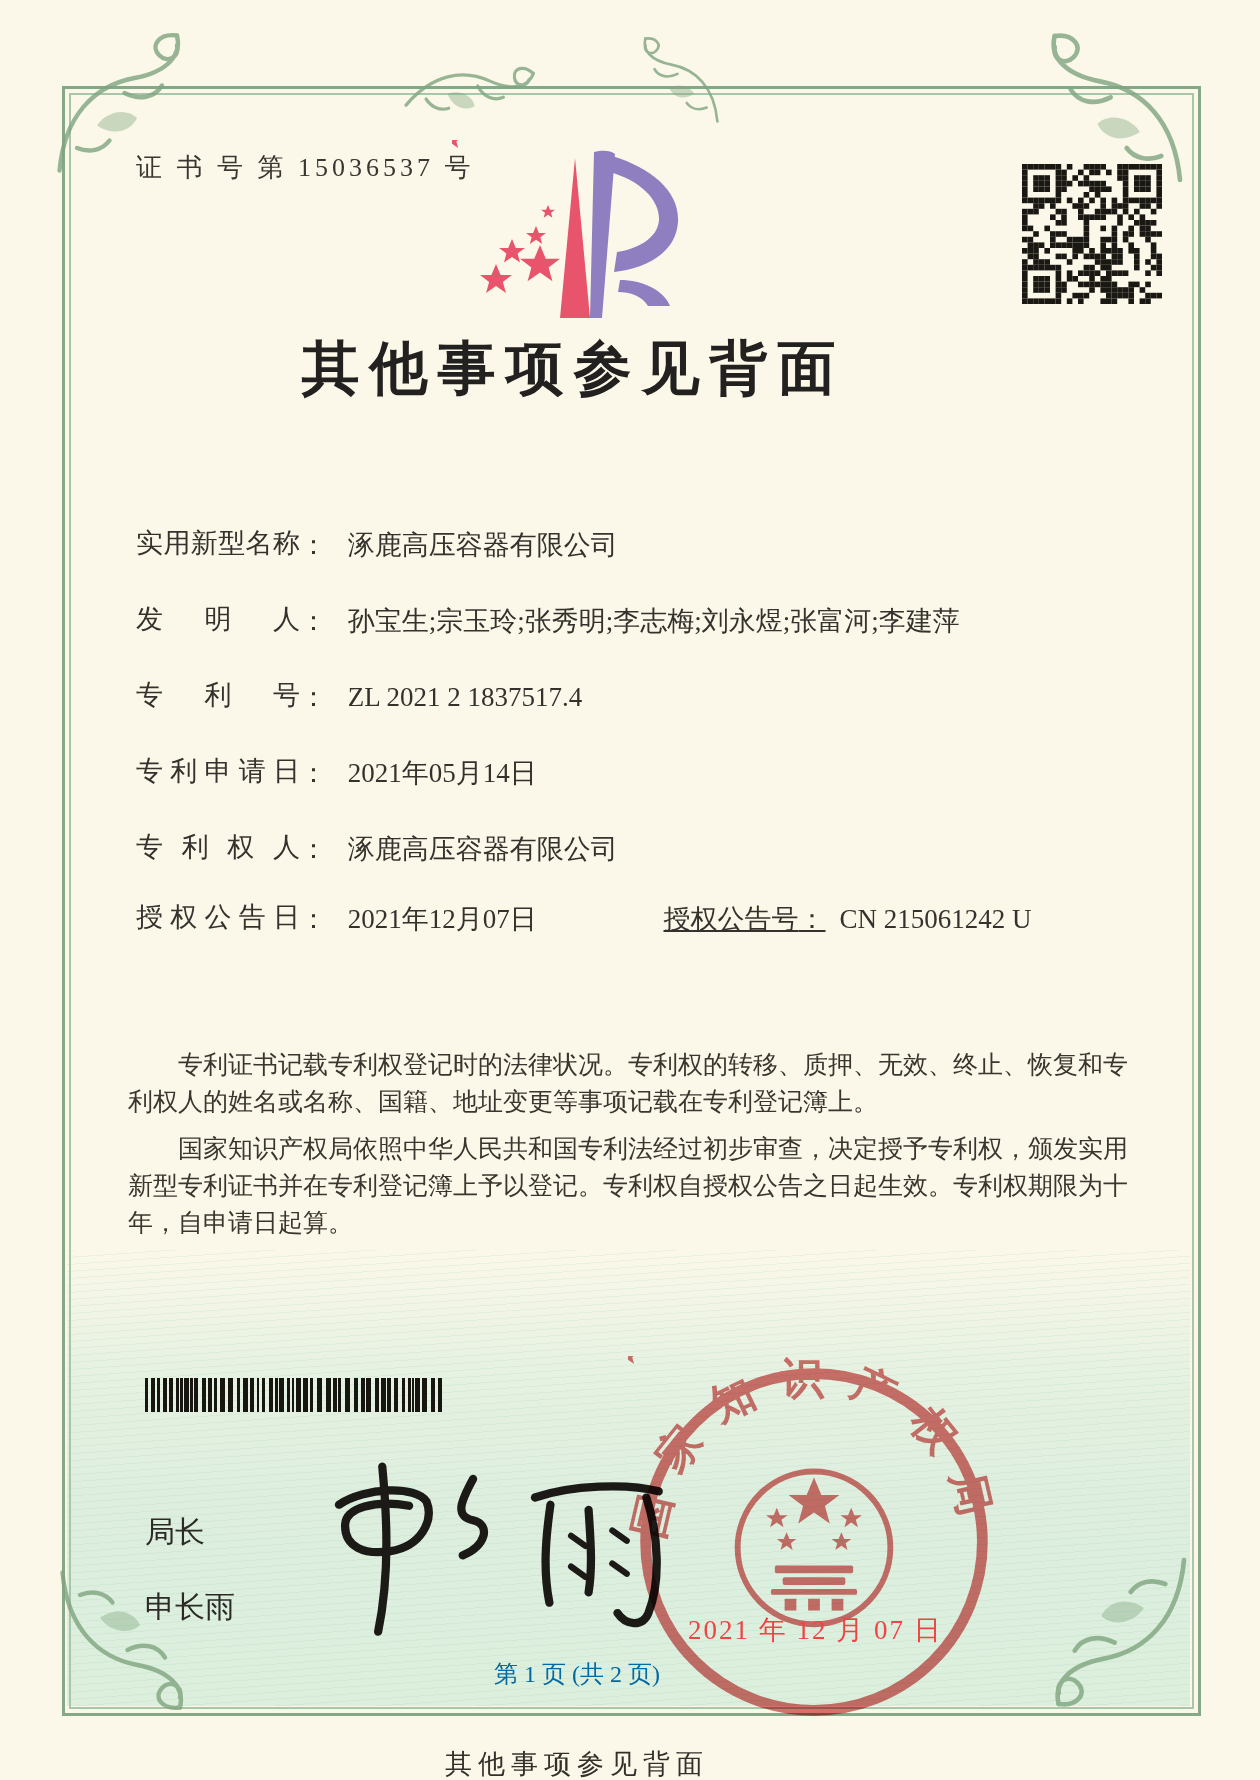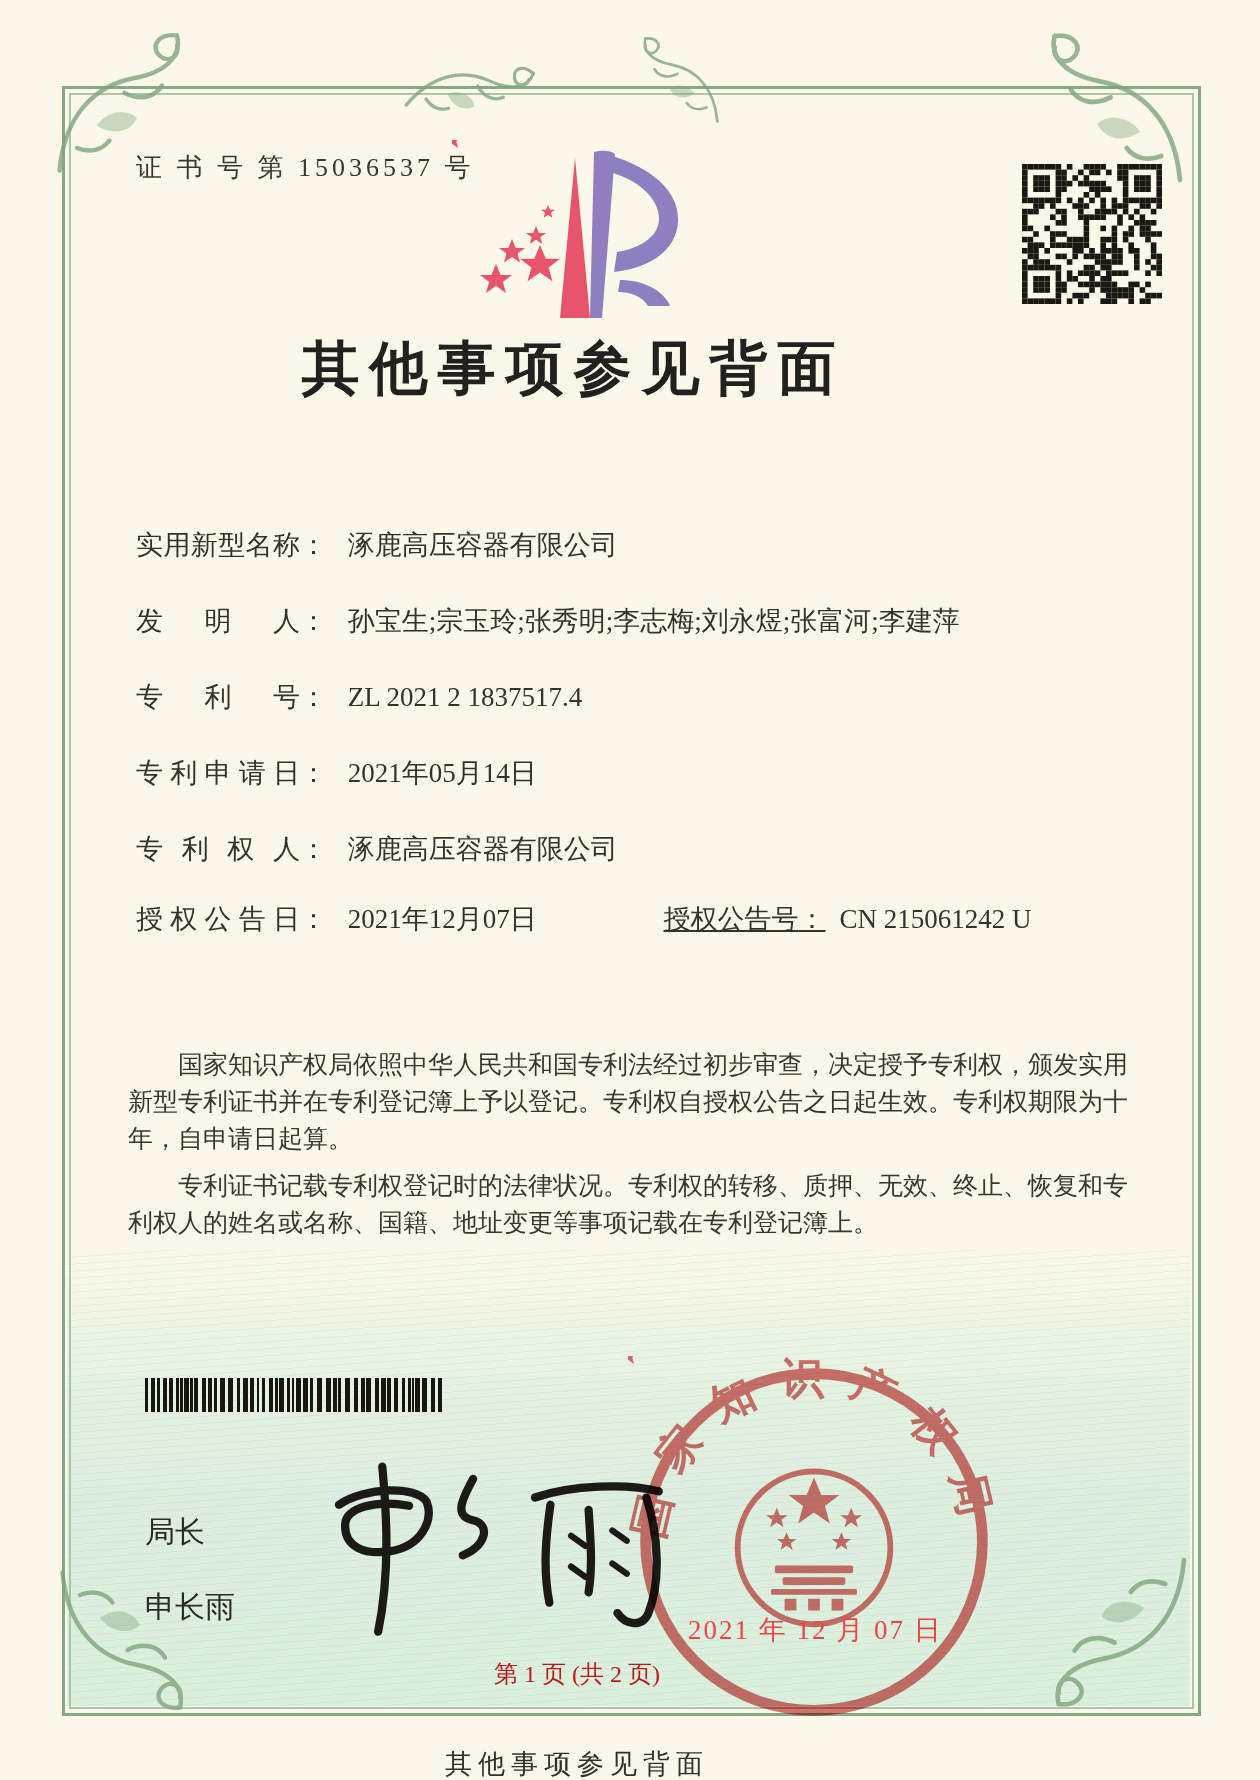--- a/index.html
+++ b/index.html
@@ -23,21 +23,21 @@
   
   .cert-no{position:absolute;left:136px;top:150px;font-size:26px;letter-spacing:4px;color:#3a3733;}
   .logo{position:absolute;left:452px;top:140px;width:240px;height:178px;}
   .qr{position:absolute;left:1022px;top:164px;width:140px;height:140px;}
   .title{position:absolute;left:62px;top:330px;width:1133px;text-align:center;
     transform:translateX(-55px);
     font-size:58px;font-weight:bold;letter-spacing:10px;color:#232120;}
   
   .fields{position:absolute;left:136px;top:530px;width:1000px;font-size:27px;color:#35322e;}
   .row{margin-bottom:46px;line-height:30px;white-space:nowrap;}
-  .lab{display:inline-block;width:164px;text-align:justify;text-align-last:justify;vertical-align:top;}
+  .lab{display:inline-block;width:164px;text-align:justify;text-align-last:justify;vertical-align:top;font-family:Liberation Mono, monospace;}
   .colon{display:inline-block;vertical-align:top;}
   .val{display:inline-block;margin-left:14px;vertical-align:top;white-space:normal;}
   .val2{display:block;margin-left:178px;line-height:36px;}
   .grant-row{margin-top:-6px;}
   .grant-row .pair2{margin-left:120px;text-decoration:underline;}
   
   .body-text{position:absolute;left:128px;top:1046px;width:1012px;
     font-size:25px;line-height:37px;color:#3a362f;}
   .body-text p{margin:0 0 10px 0;text-indent:2em;}
   
@@ -49,21 +49,21 @@
     font-family:"Liberation Sans","DejaVu Sans",sans-serif;}
   .officer .name{margin-top:34px;}
   .signature{position:absolute;left:318px;top:1448px;width:372px;height:196px;}
   
   .seal{position:absolute;left:628px;top:1356px;width:372px;height:372px;
     opacity:.88;mix-blend-mode:multiply;}
   .seal-date{position:absolute;left:688px;top:1612px;width:320px;
     font-size:27px;letter-spacing:2px;color:#ef4444;white-space:nowrap;}
   
   .page-no{position:absolute;left:62px;top:1658px;width:1030px;text-align:center;
-    font-size:24px;color:#b91c1c;}
+    font-size:24px;color:#0369a1;}
   .back-note{position:absolute;left:62px;top:1746px;width:1030px;text-align:center;
     font-size:27px;color:#33302b;letter-spacing:6px;}
 </style>
 </head>
 <body>
 
 <svg width="0" height="0" style="position:absolute">
   <symbol id="flourish" viewBox="0 0 120 120">
     <g fill="none" stroke="currentColor" stroke-width="3.5" stroke-linecap="round">
       <path d="M6 114 C10 70, 34 46, 66 40 C92 35, 104 22, 100 6"></path>
@@ -477,22 +477,22 @@
     <span class="val">涿鹿高压容器有限公司</span>
   </div>
   <div class="row grant-row">
     <span class="lab">授权公告日</span><span class="colon">：</span>
     <span class="val">2021年12月07日</span>
     <span class="pair2"><span>授权公告号</span><span>：</span><span class="val">CN 215061242 U</span></span>
   </div>
 </div>
 
 <div class="body-text">
+  <p>专利证书记载专利权登记时的法律状况。专利权的转移、质押、无效、终止、恢复和专利权人的姓名或名称、国籍、地址变更等事项记载在专利登记簿上。</p>
   <p>国家知识产权局依照中华人民共和国专利法经过初步审查，决定授予专利权，颁发实用新型专利证书并在专利登记簿上予以登记。专利权自授权公告之日起生效。专利权期限为十年，自申请日起算。</p>
-  <p>专利证书记载专利权登记时的法律状况。专利权的转移、质押、无效、终止、恢复和专利权人的姓名或名称、国籍、地址变更等事项记载在专利登记簿上。</p>
 </div>
 
 <div class="barcode" id="barcode">
     <span style="width:3px;margin-right:3px"></span>
     <span style="width:4px;margin-right:2px"></span>
     <span style="width:3px;margin-right:3px"></span>
     <span style="width:4px;margin-right:2px"></span>
     <span style="width:4px;margin-right:3px"></span>
     <span style="width:3px;margin-right:1px"></span>
     <span style="width:3px;margin-right:1px"></span>

